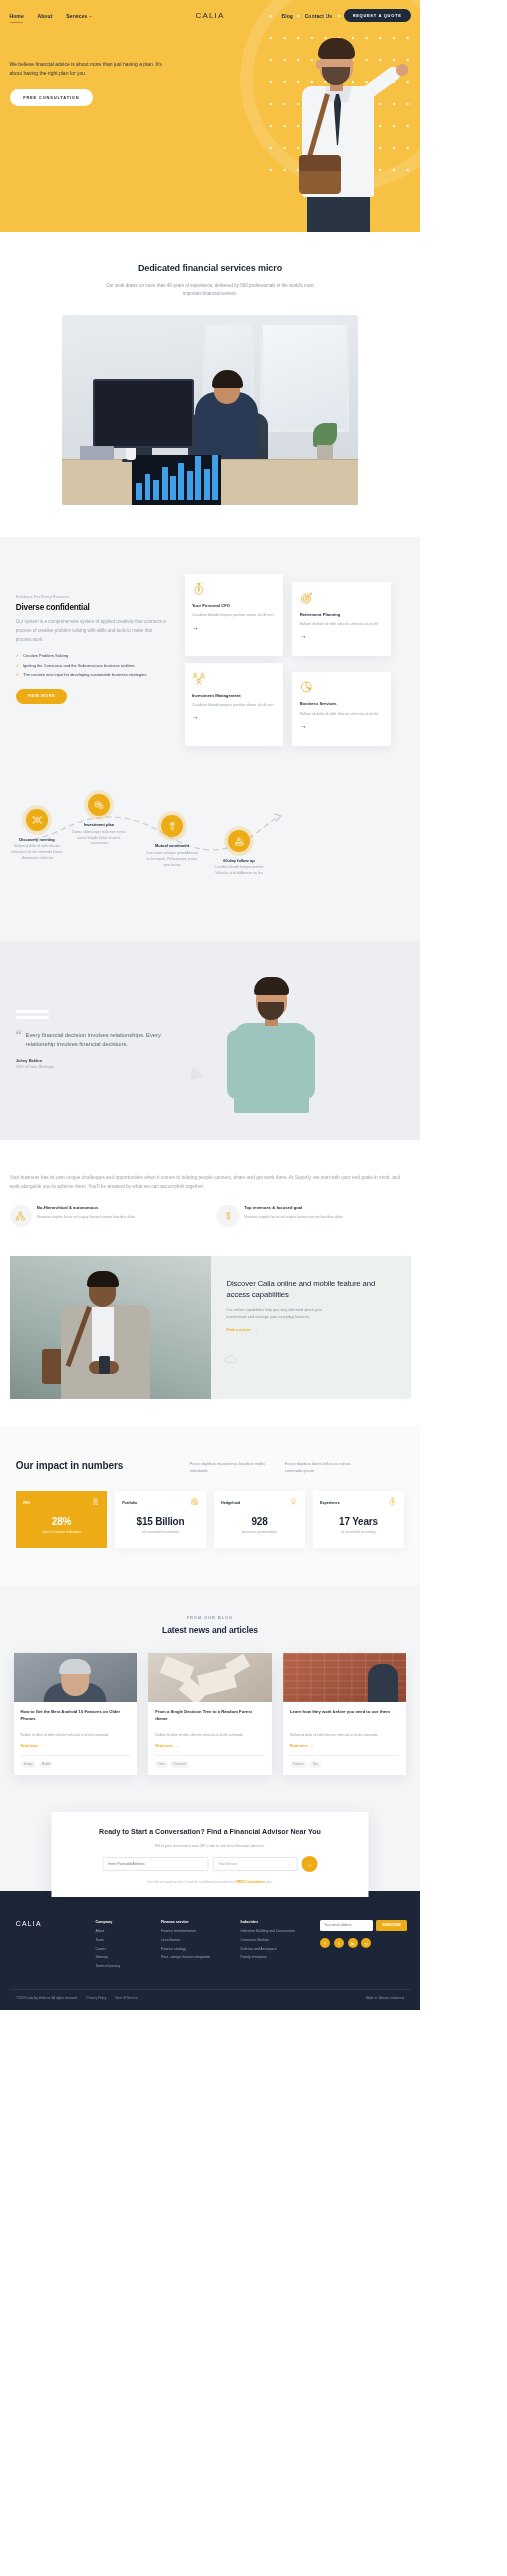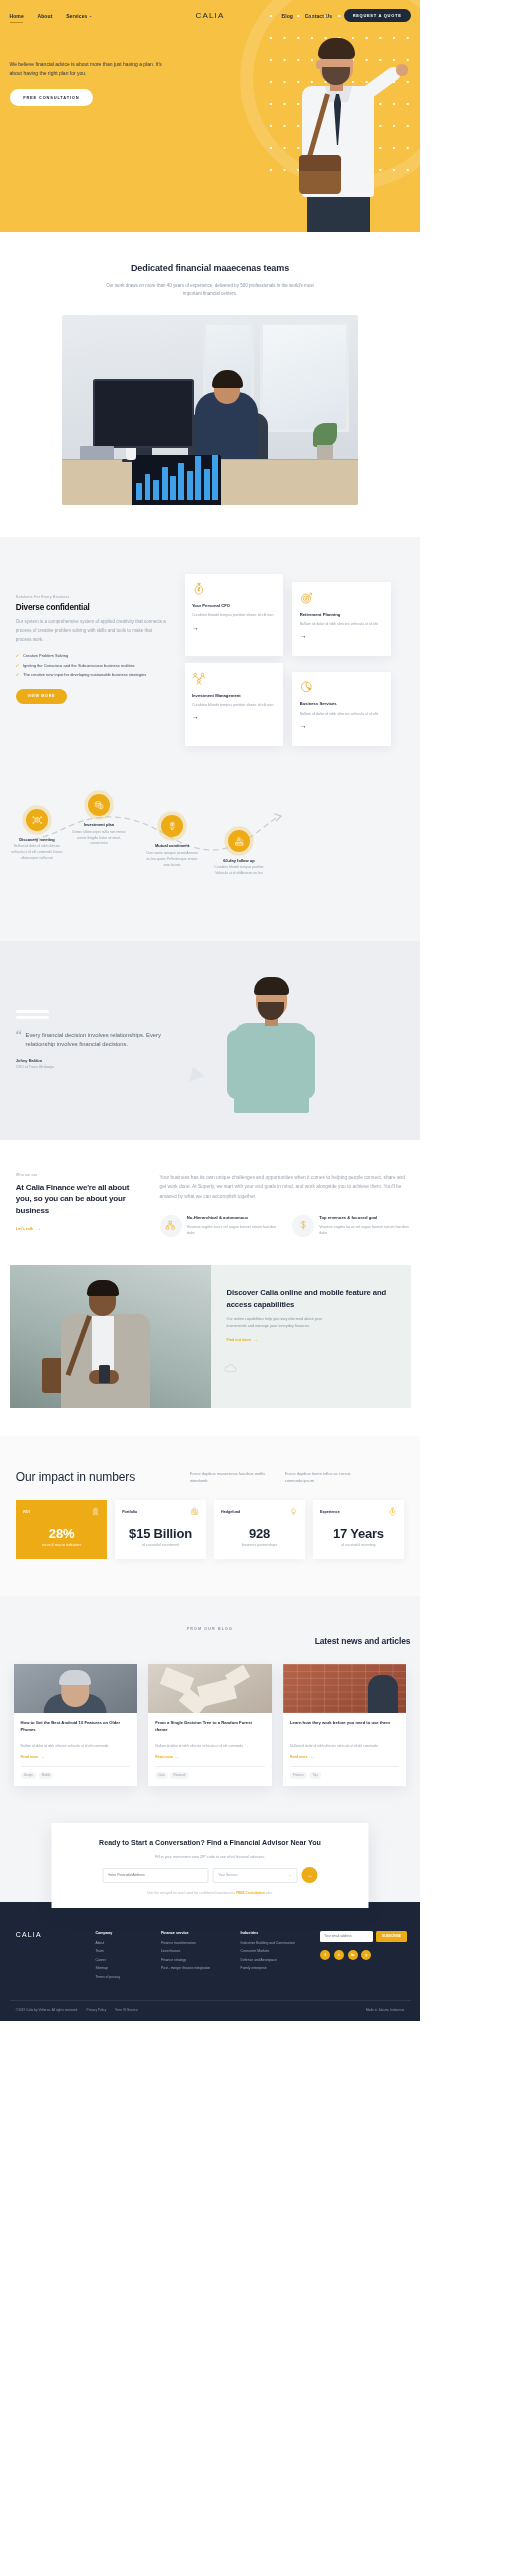--- a/index.html
+++ b/index.html
@@ -151,47 +151,47 @@
   .d-wall{position:absolute;inset:0;background:linear-gradient(200deg,#cbd4d2 0%,#9fb0ad 60%,#7e8f8c 100%)}
   .d-head{position:absolute;left:79px;top:19px;width:27.5px;height:32px;background:#7a5336;border-radius:13.7px}
   .d-hair{position:absolute;left:77px;top:15px;width:32px;height:16px;background:#1d1510;border-radius:15px 15px 3.2px 3.2px}
   .d-body{position:absolute;left:51px;top:49px;width:89px;height:95px;background:#b7b2a8;border-radius:11.6px 11.6px 0 0}
   .d-shirt{position:absolute;left:82px;top:51px;width:22px;height:63px;background:#f0f1f2}
   .d-bag{position:absolute;left:32px;top:93px;width:39px;height:35px;background:#6e4b2e;border-radius:3.2px}
   .d-strap{position:absolute;left:77px;top:51px;width:5.3px;height:63px;background:#6e4b2e;transform:rotate(20deg);transform-origin:top}
   .d-hand{position:absolute;left:79px;top:105px;width:30px;height:13.7px;background:#7a5336;border-radius:6.9px}
   .d-phone{position:absolute;left:89px;top:100px;width:11.6px;height:18px;background:#2b313a;border-radius:1.6px}
   .disc-r{flex:1;background:#ecf1f0;padding:22px 18px 0 16px;position:relative}
-  .disc-h{font-size:7.7px;line-height:1.5;font-weight:700;color:#1c2536;letter-spacing:-0.1px}
+  .disc-h{font-size:7.7px;line-height:1.5;font-weight:400;color:#1c2536;letter-spacing:-0.1px}
   .disc-p{margin-top:6.3px;font-size:3.8px;line-height:1.85;color:#8a939f;max-width:114px}
   .disc-link{margin-top:7.4px;display:inline-flex;align-items:center;gap:3.2px;font-size:3.7px;font-weight:700;color:#edab16;cursor:pointer}
   .d-cloud{position:absolute;left:9.5px;bottom:32px;width:21px;height:15px;opacity:.25}
 
   
   .sec-impact{background:#fafafa;padding:34px 0 37px;margin-top:27.5px}
   .imp-top{display:flex;align-items:flex-start;gap:16px;padding-left:6.3px}
-  .imp-h{font-size:12px;font-weight:400;color:#1c2536;flex:0 0 158px;letter-spacing:-0.1px}
+  .imp-h{font-size:10px;font-weight:700;color:#1c2536;flex:0 0 158px;letter-spacing:-0.1px}
   .imp-note{font-size:4px;line-height:1.8;color:#8e97a6;width:79px}
   .stats{display:flex;gap:7.4px;margin-top:16px;padding:0 6.3px}
   .stat{flex:1;background:#fff;box-shadow:0 2.1px 9.5px rgba(20,30,50,.06);padding:6.9px 7.4px 9.5px;text-align:center;min-height:57px}
   .stat.gold{background:#edab16;box-shadow:none}
   .stat-head{display:flex;align-items:center;justify-content:space-between}
   .stat-label{font-size:3.7px;font-weight:700;color:#1c2536}
   .stat.gold .stat-label{color:#fff}
   .stat-ic{color:#edab16}
   .stat.gold .stat-ic{color:#fff}
-  .stat-val{margin-top:8px;font-size:13px;font-weight:700;color:#1c2536;letter-spacing:-0.2px}
+  .stat-val{margin-top:8px;font-size:10px;font-weight:700;color:#1c2536;letter-spacing:-0.2px}
   .stat.gold .stat-val{color:#fff}
   .stat-sub{margin-top:2.6px;font-size:3.6px;line-height:1.6;color:#9aa3b0}
   .stat.gold .stat-sub{color:#fff8e8}
 
   
   .sec-blog{background:#f4f5f7;padding:31px 0 37px}
   .blog-eye{text-align:center;font-size:3.7px;letter-spacing:1.1px;color:#8e97a6;font-weight:600}
-  .blog-h{text-align:right;margin-top:5.8px;font-size:8.5px;font-weight:700;color:#232b45;letter-spacing:-0.1px}
+  .blog-h{text-align:center;margin-top:5.8px;font-size:8.5px;font-weight:700;color:#232b45;letter-spacing:-0.1px}
   .blog-row{display:flex;gap:11.6px;margin-top:18px;padding:0 4.2px}
   .post{flex:1;background:#fff;box-shadow:0 4.2px 13.7px rgba(20,30,50,.08)}
   .post-img{height:49px;position:relative;overflow:hidden}
   .pi1{background:linear-gradient(150deg,#9aa2ab,#6f7781)}
   .pi2{background:linear-gradient(150deg,#d9d2c8,#b9ada0)}
   .pi3{background:linear-gradient(150deg,#b8654a,#8d4531)}
   .pi-face{position:absolute;left:50%;top:9.5px;transform:translateX(-50%);width:27.5px;height:33px;background:#cfa98a;border-radius:13.7px}
   .pi-hair{position:absolute;left:50%;top:5.3px;transform:translateX(-50%);width:32px;height:15px;background:#cfd3d8;border-radius:16px 16px 2.6px 2.6px}
   .pi-shoulder{position:absolute;left:50%;bottom:0;transform:translateX(-50%);width:63px;height:19px;background:#44505f;border-radius:21px 21px 0 0}
   .pi-shard{position:absolute;background:#efe9e0;transform:rotate(22deg)}
@@ -287,21 +287,21 @@
           <div class="p-head"></div>
           <div class="p-beard"></div>
           <div class="p-hair"></div>
         </div>
       </div>
     </div>
   </section>
 
   <section class="sec-dedicated">
     <div class="wrap">
-      <h2 class="h2">Dedicated financial maaecenas teams</h2>
+      <h2 class="h2">Dedicated financial services micro</h2>
       <p class="sub">Our work draws on more than 40 years of experience, delivered by 500 professionals in the world's most important financial centers.</p>
       <div class="team-photo">
         <div class="tp-win2"></div>
         <div class="tp-win"></div>
         <div class="tp-chair"></div>
         <div class="tp-man"></div>
         <div class="tp-manhead"></div>
         <div class="tp-manhair"></div>
         <div class="tp-deskdark"></div>
         <div class="tp-desk"></div>
@@ -507,28 +507,20 @@
           <div class="m2-head"></div>
           <div class="m2-beard"></div>
           <div class="m2-hair"></div>
         </div>
       </div>
     </div>
   </section>
 
   <section class="sec-who">
     <div class="wrap who-row">
-      <div class="who-left">
-        <div class="eyebrow">Who we are</div>
-        <h3 class="who-h">At Calia Finance we're all about you, so you can be about your business</h3>
-        <span class="lets-talk">
-            <span>Let's talk</span>
-            <span>→</span>
-          </span>
-      </div>
       <div class="who-right">
         <p class="who-p">Your business has its own unique challenges and opportunities when it comes to helping people connect, share and get work done. At Superly, we start with your end goals in mind, and work alongside you to achieve them. You'll be amazed by what we can accomplish together.</p>
         <div class="feat-row">
           <div class="feat">
             <div class="feat-ic">
               <svg width="10.6" height="10.6" viewBox="0 0 24 24" fill="none" stroke="currentColor" stroke-width="1.3">
                   <rect x="9" y="2.5" width="6" height="5"></rect>
                   <rect x="2.5" y="15.5" width="6" height="5"></rect>
                   <rect x="15.5" y="15.5" width="6" height="5"></rect>
                   <path d="M12 7.5v4M5.5 15.5v-4h13v4"></path>

